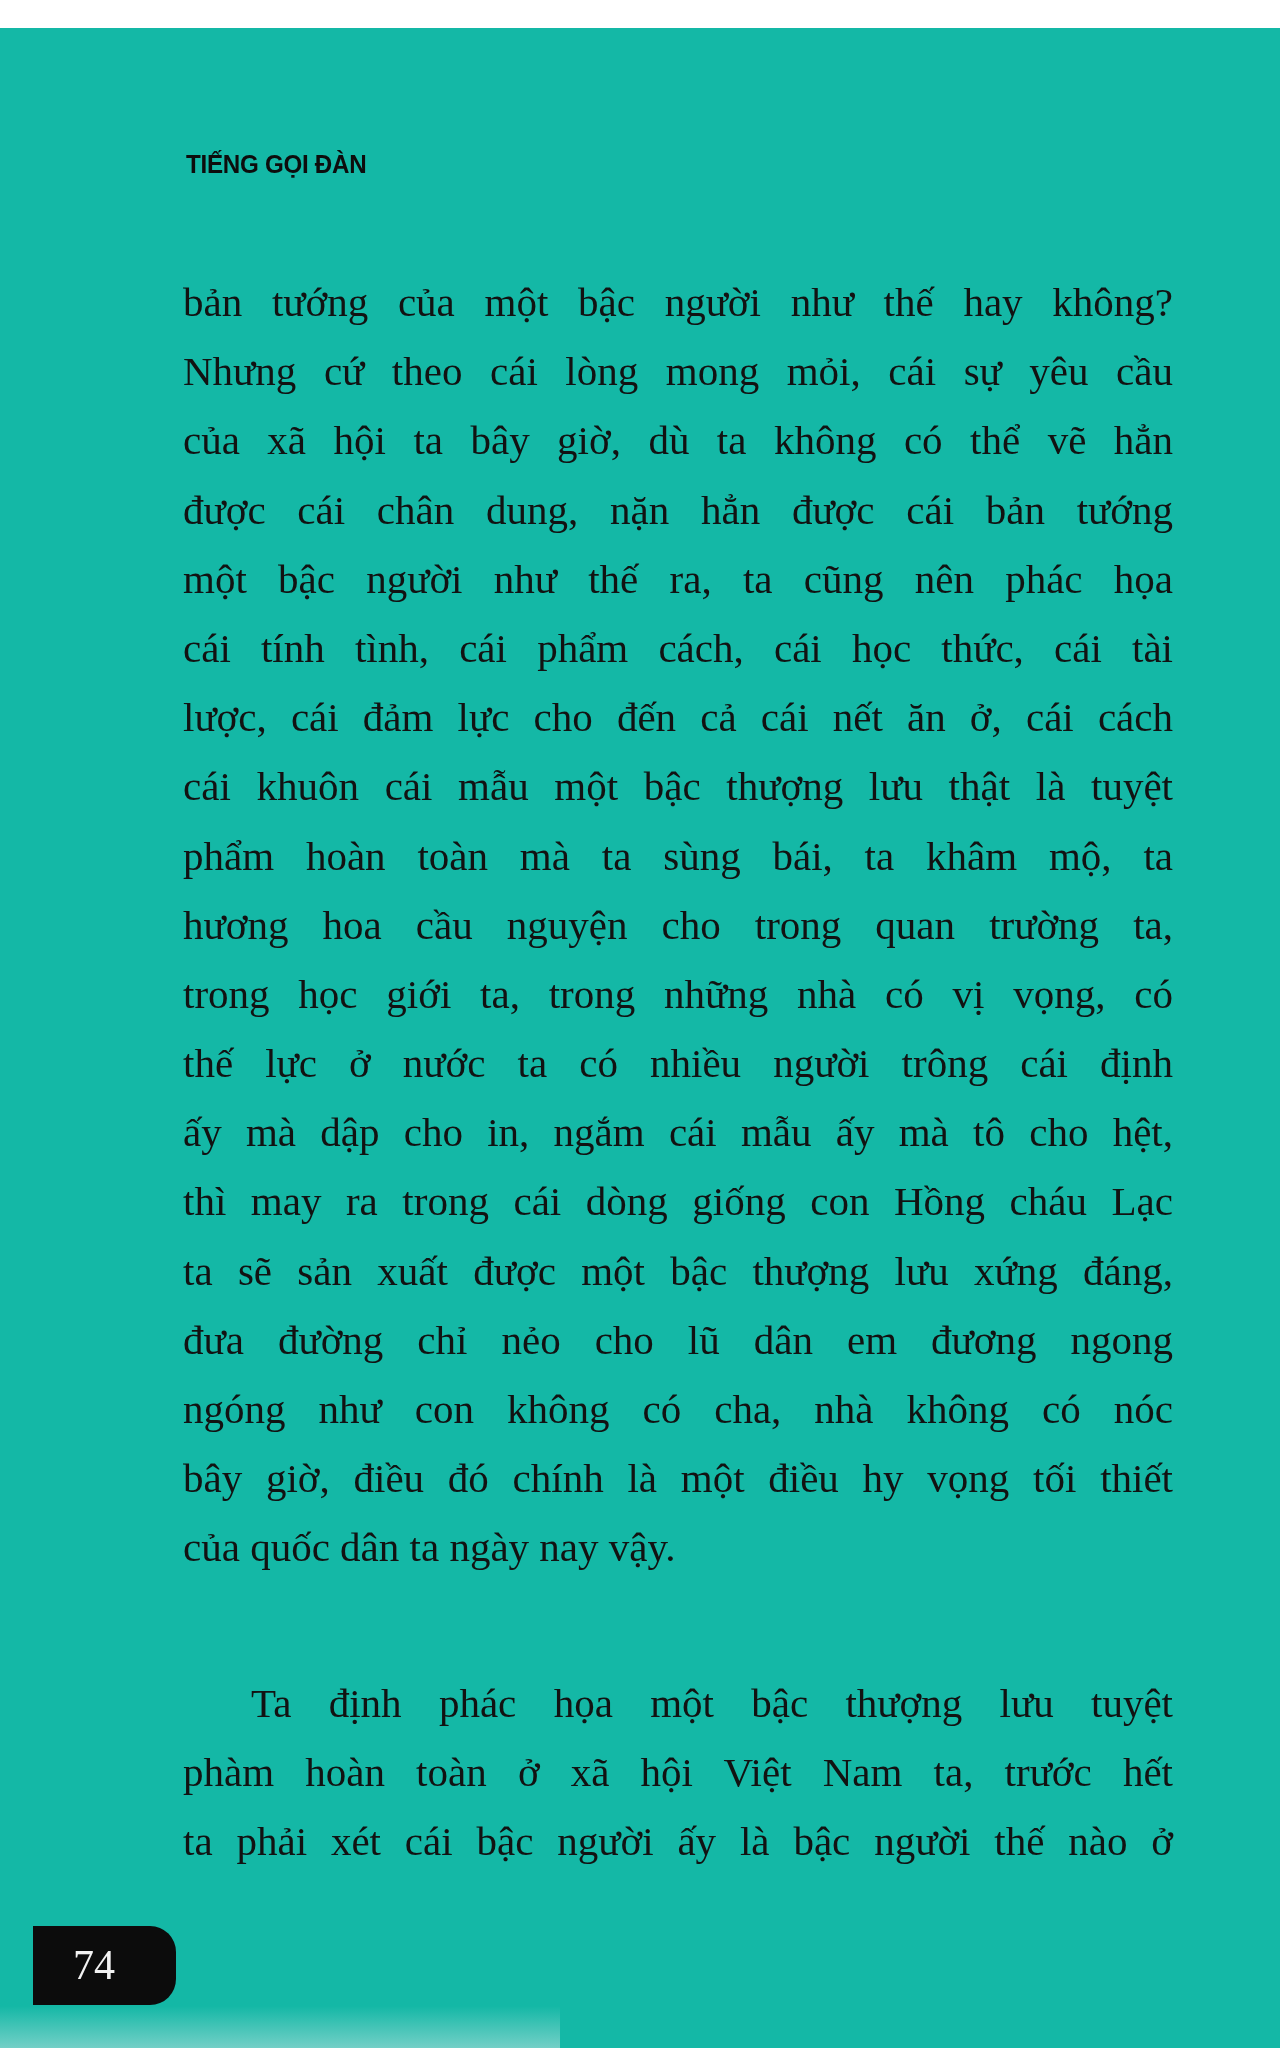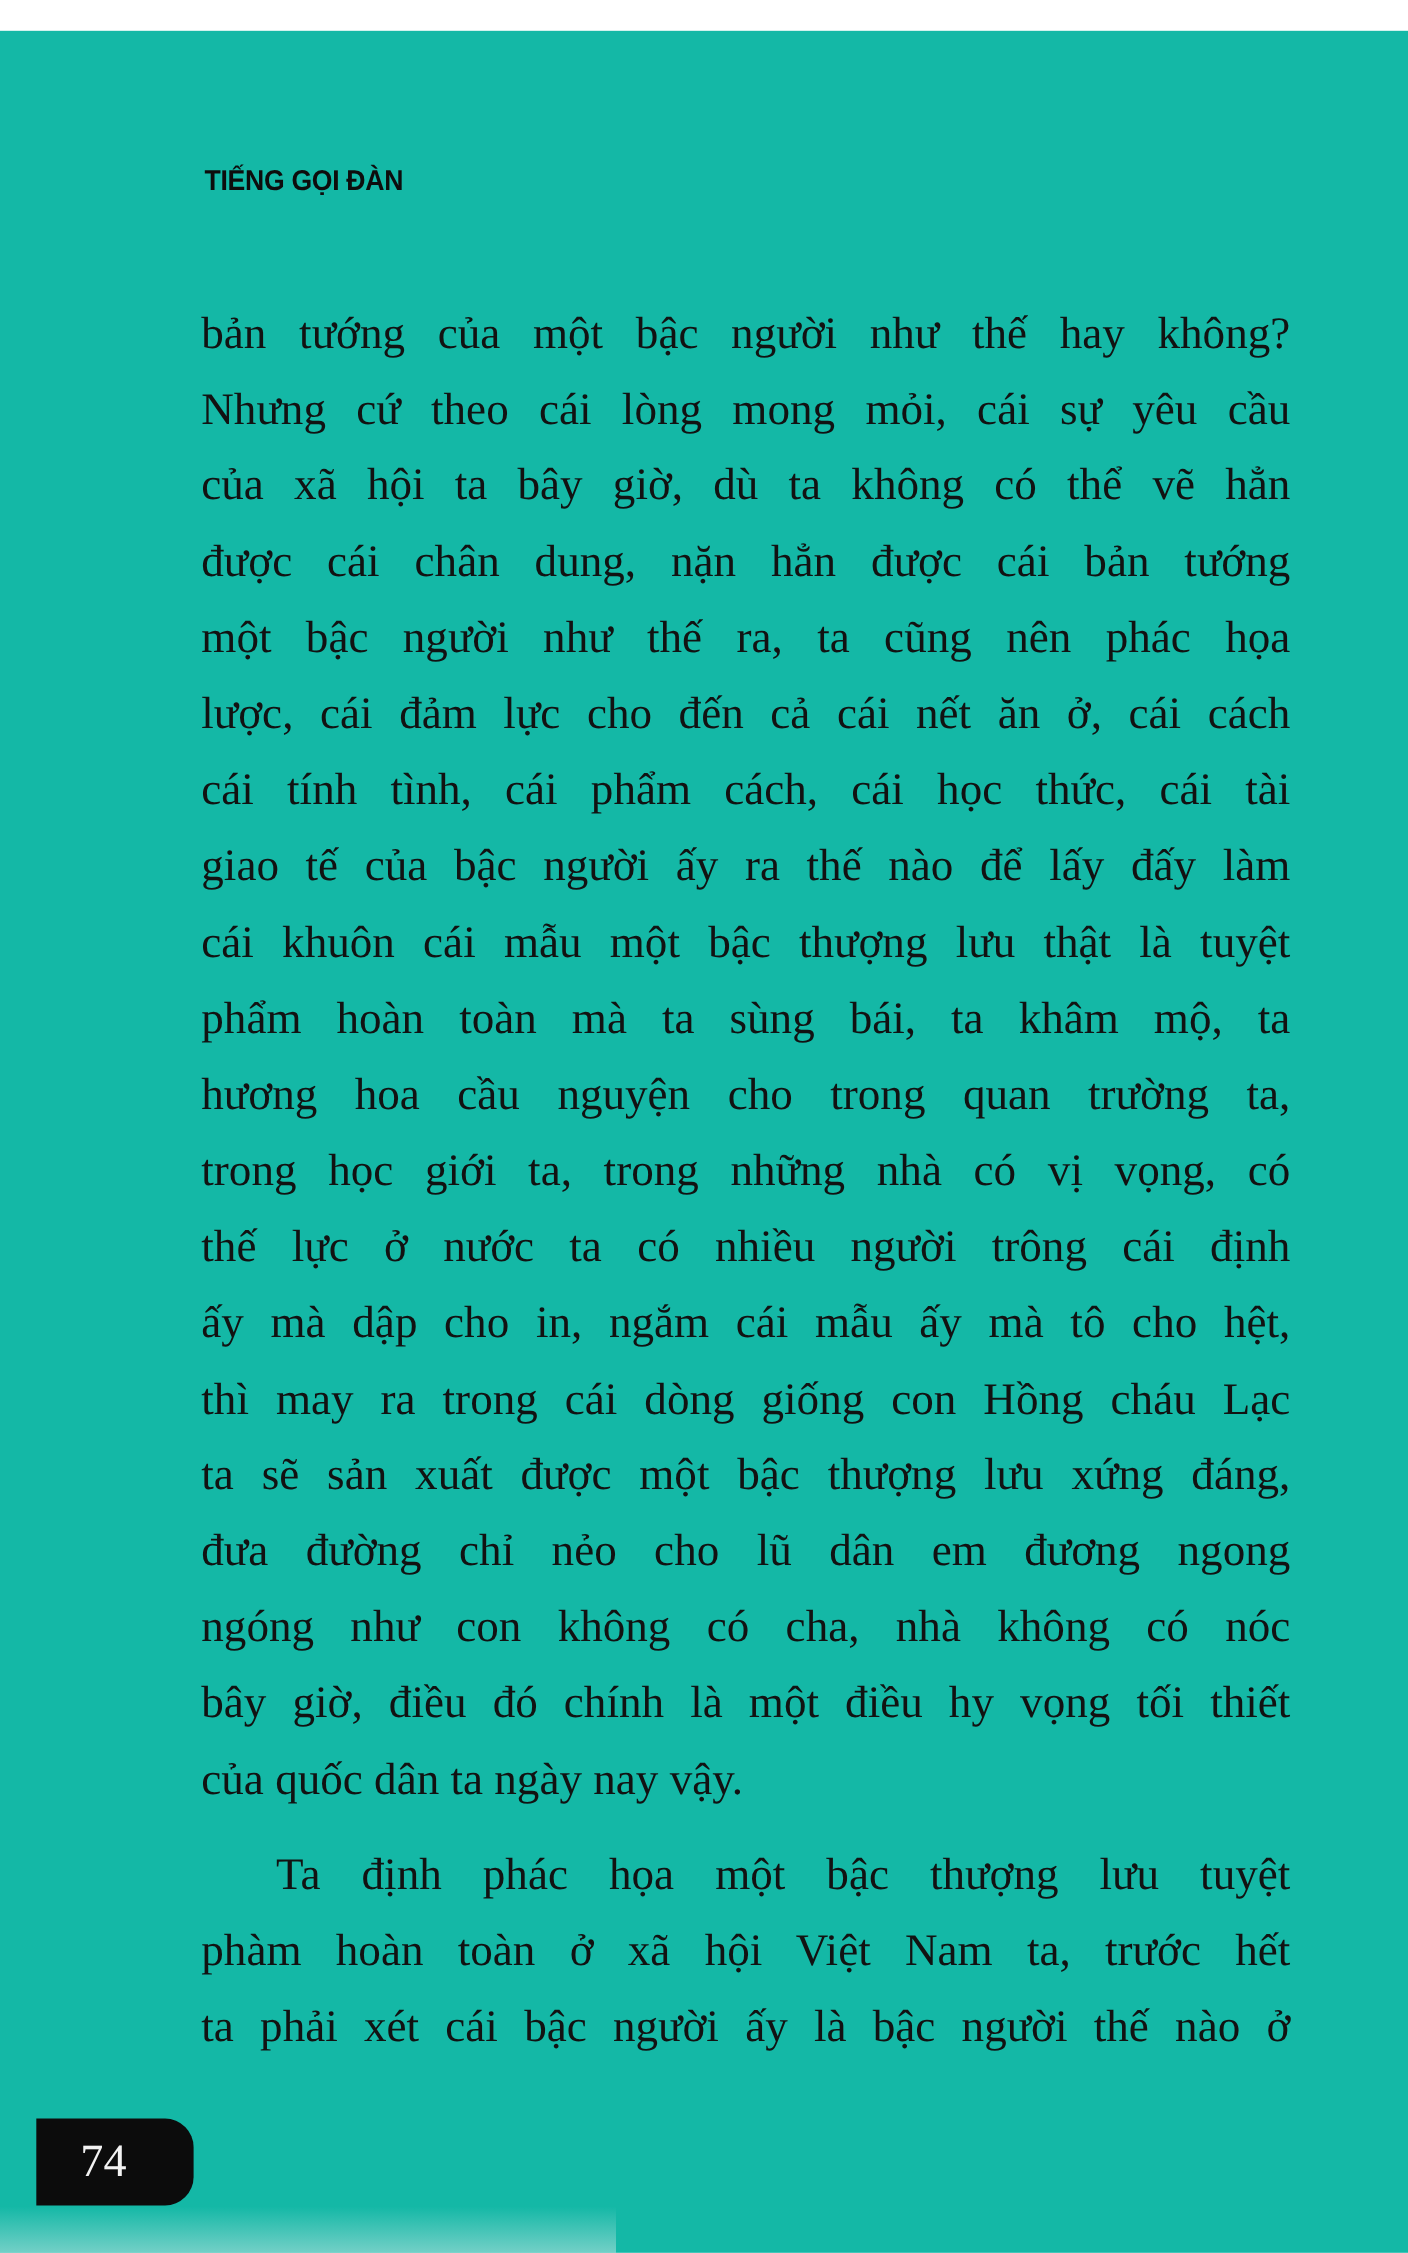--- a/index.html
+++ b/index.html
@@ -100,23 +100,22 @@
   <div class="running-header">TIẾNG GỌI ĐÀN</div>
 
   <div class="body-text">
 
     <div class="paragraph" style="top:240px;">
       <span class="line">bản tướng của một bậc người như thế hay không?</span>
       <span class="line">Nhưng cứ theo cái lòng mong mỏi, cái sự yêu cầu</span>
       <span class="line">của xã hội ta bây giờ, dù ta không có thể vẽ hẳn</span>
       <span class="line">được cái chân dung, nặn hẳn được cái bản tướng</span>
       <span class="line">một bậc người như thế ra, ta cũng nên phác họa</span>
+      <span class="line">cái tính tình, cái phẩm cách, cái học thức, cái tài</span>
       <span class="line">lược, cái đảm lực cho đến cả cái nết ăn ở, cái cách</span>
-      <span class="line">cái tính tình, cái phẩm cách, cái học thức, cái tài</span>
-      <span class="line">giao tế của bậc người ấy ra thế nào để lấy đấy làm</span>
       <span class="line">cái khuôn cái mẫu một bậc thượng lưu thật là tuyệt</span>
       <span class="line">phẩm hoàn toàn mà ta sùng bái, ta khâm mộ, ta</span>
       <span class="line">hương hoa cầu nguyện cho trong quan trường ta,</span>
       <span class="line">trong học giới ta, trong những nhà có vị vọng, có</span>
       <span class="line">thế lực ở nước ta có nhiều người trông cái định</span>
       <span class="line">ấy mà dập cho in, ngắm cái mẫu ấy mà tô cho hệt,</span>
       <span class="line">thì may ra trong cái dòng giống con Hồng cháu Lạc</span>
       <span class="line">ta sẽ sản xuất được một bậc thượng lưu xứng đáng,</span>
       <span class="line">đưa đường chỉ nẻo cho lũ dân em đương ngong</span>
       <span class="line">ngóng như con không có cha, nhà không có nóc</span>

